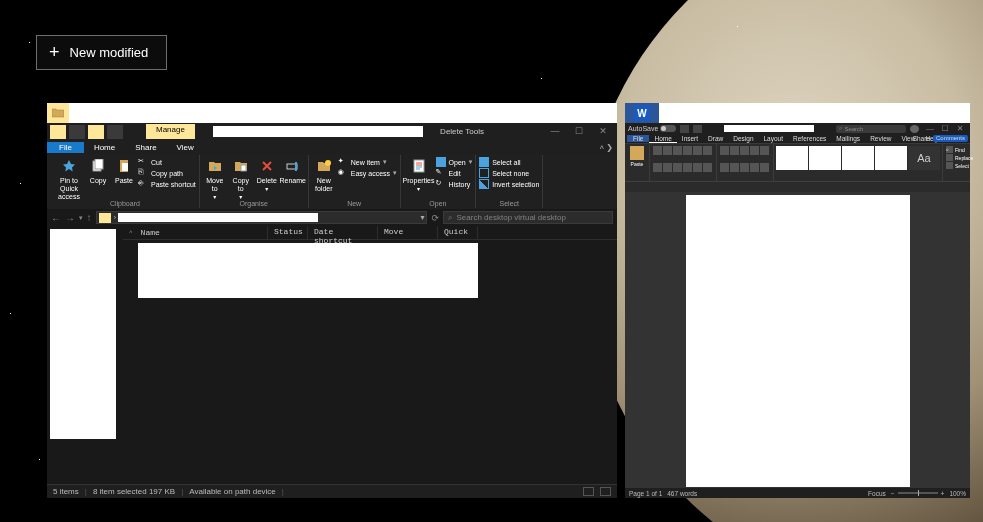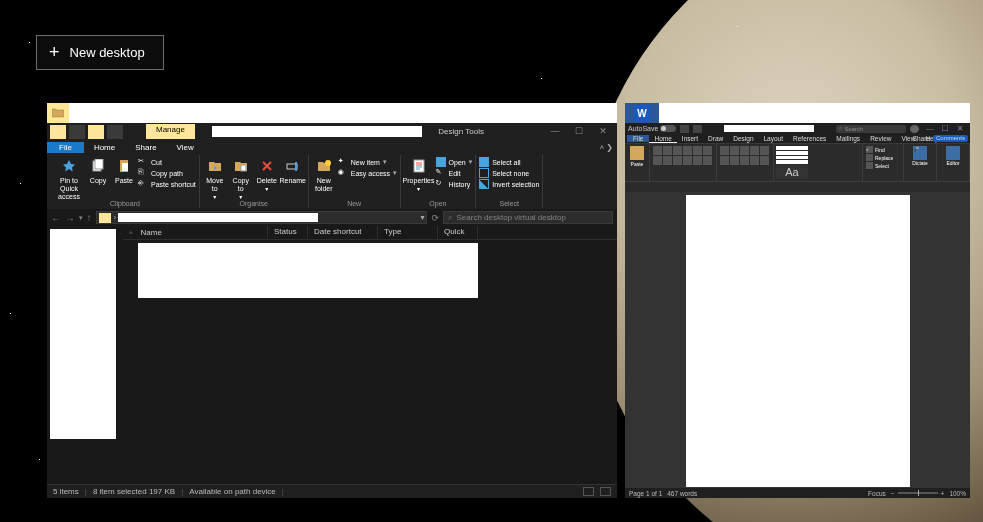--- a/index.html
+++ b/index.html
@@ -94,21 +94,21 @@
 .ex-addr{height:17px;background:#191919;display:flex;align-items:center;gap:4px;padding:0 4px;}
 .ex-addr .nav{color:#888;font-size:10px;}
 .ex-addr .breadc{flex:1;background:#2c2c2c;height:13px;display:flex;align-items:center;padding:0 2px;border:1px solid #3a3a3a;}
 .ex-addr .breadc .fi{width:12px;height:10px;background:#ffe79a;margin-right:3px;}
 .ex-addr .breadc .wf{width:200px;height:9px;background:#fff;}
 .ex-addr .refresh{color:#888;font-size:9px;}
 .ex-addr .search{width:170px;background:#2c2c2c;height:13px;border:1px solid #3a3a3a;color:#808080;font-size:8px;display:flex;align-items:center;padding:0 4px;gap:4px;}
 .ex-body{display:flex;height:260px;}
 .ex-tree{width:76px;background:#191919;padding:3px;}
 .ex-tree .wf{background:#fff;width:66px;height:210px;}
-.ex-list{flex:1;background:#191919;}
+.ex-list{flex:1;background:#191919;font-family:Liberation Mono, monospace;}
 .ex-cols{height:14px;display:flex;border-bottom:1px solid #2e2e2e;font-size:8px;color:#ccc;}
 .ex-cols .c{border-right:1px solid #2e2e2e;padding:1px 6px;}
 .ex-cols .c1{width:145px;display:flex;align-items:center;gap:8px;}
 .ex-cols .c2{width:40px;}
 .ex-cols .c3{width:70px;}
 .ex-cols .c4{width:60px;}
 .ex-cols .c5{width:40px;}
 .ex-cols .sort{font-size:6px;color:#888;}
 .ex-files{padding:3px;}
 .ex-files .wf{width:340px;height:55px;background:#fff;margin-left:12px;}
@@ -127,21 +127,21 @@
 .wd-top .wf{width:90px;height:7px;background:#fff;}
 .wd-top .srch{width:70px;height:8px;background:#3a3a3a;border-radius:2px;color:#888;font-size:6px;display:flex;align-items:center;padding:0 3px;gap:2px;}
 .wd-top .wbtn{display:flex;gap:1px;}
 .wd-top .wbtn span{width:14px;text-align:center;color:#888;font-size:8px;}
 .wd-menu{height:10px;background:#1f1f1f;display:flex;align-items:center;font-size:6.5px;color:#ddd;gap:0;padding:0 2px;border-bottom:1px solid #3a3a3a;position:relative;}
 .wd-menu .m{padding:0 5px;}
 .wd-menu .m.file{background:#2b579a;padding:0 6px;}
 .wd-menu .right{position:absolute;right:2px;display:flex;gap:3px;}
 .wd-menu .right .cm{background:#185abd;border-radius:2px;padding:0 3px;font-size:6px;}
 .wd-ribbon{height:38px;background:#2b2b2b;display:flex;border-bottom:1px solid #3f3f3f;}
-.wd-ribbon .grp{border-right:1px solid #3c3c3c;display:flex;flex-direction:column;justify-content:space-between;padding:2px 3px;}
+.wd-ribbon .grp{border-right:1px solid #3c3c3c;display:flex;justify-content:space-between;padding:2px 3px;}
 .wd-ribbon .BtnL{width:18px;display:flex;flex-direction:column;align-items:center;font-size:5px;color:#fff;gap:1px;}
 .wd-ribbon .BtnL .ic{width:14px;height:14px;background:#d4a85a;}
 .wd-ribbon .sm{display:flex;flex-wrap:wrap;gap:1px;width:60px;}
 .wd-ribbon .sm .i{width:9px;height:9px;background:#555;}
 .wd-ribbon .styles{flex:1;display:flex;gap:1px;padding:2px;}
 .wd-ribbon .stybox{background:#fff;width:32px;height:24px;font-size:5px;color:#333;display:flex;align-items:flex-end;justify-content:center;padding:1px;}
 .wd-ribbon .stybox.aa{background:#333;color:#ccc;font-size:11px;align-items:center;}
 .wd-ribbon .ed{width:34px;display:flex;flex-direction:column;gap:1px;font-size:5px;color:#fff;}
 .wd-ribbon .ed .ln{display:flex;align-items:center;gap:2px;}
 .wd-ribbon .ed .ln .i{width:7px;height:7px;}
@@ -167,21 +167,21 @@
     <div class="star"></div>
     <div class="star"></div>
     <div class="star"></div>
     <div class="star"></div>
     <div class="star"></div>
     <div class="star"></div>
   </div>
 
 <div class="new-desktop">
   <span class="plus">+</span>
-  <span>New desktop</span>
+  <span>New modified</span>
 </div>
 
 <div class="tv-thumb fx">
   <div class="tv-title">
     <div class="icon fx-icon">
       <svg viewBox="0 0 12 10">
           <path class="fold-svg" d="M0 1 h4 l1 1 h7 v7 h-12 z"></path>
         </svg>
     </div>
     <div class="blank"></div>
@@ -191,21 +191,21 @@
       <div class="ex-qat">
         <div class="qa"></div>
         <div class="qa dark"></div>
         <div class="qa"></div>
         <div class="qa dark"></div>
       </div>
       <div class="ex-tab">Manage</div>
       <div class="ex-titlefill">
           <div class="wf"></div>
         </div>
-      <div style="font-size:8px;color:#ccc;margin-right:60px;">Design Tools</div>
+      <div style="font-size:8px;color:#ccc;margin-right:60px;">Delete Tools</div>
       <div class="ex-wbtn">
         <span>—</span>
         <span>☐</span>
         <span>✕</span>
       </div>
     </div>
     <div class="ex-menu">
       <div class="file">File</div>
       <div class="m">Home</div>
       <div class="m">Share</div>
@@ -401,21 +401,21 @@
           <div class="wf"></div>
         </div>
       <div class="ex-list">
         <div class="ex-cols">
           <div class="c c1">
               <span class="sort">˄</span>
               <span>Name</span>
             </div>
           <div class="c c2">Status</div>
           <div class="c c3">Date shortcut</div>
-          <div class="c c4">Type</div>
+          <div class="c c4">Move</div>
           <div class="c c5">Quick</div>
         </div>
         <div class="ex-files">
             <div class="wf"></div>
           </div>
       </div>
     </div>
     <div class="ex-status">
       <span>5 items</span>
       <span class="sep">|</span>

